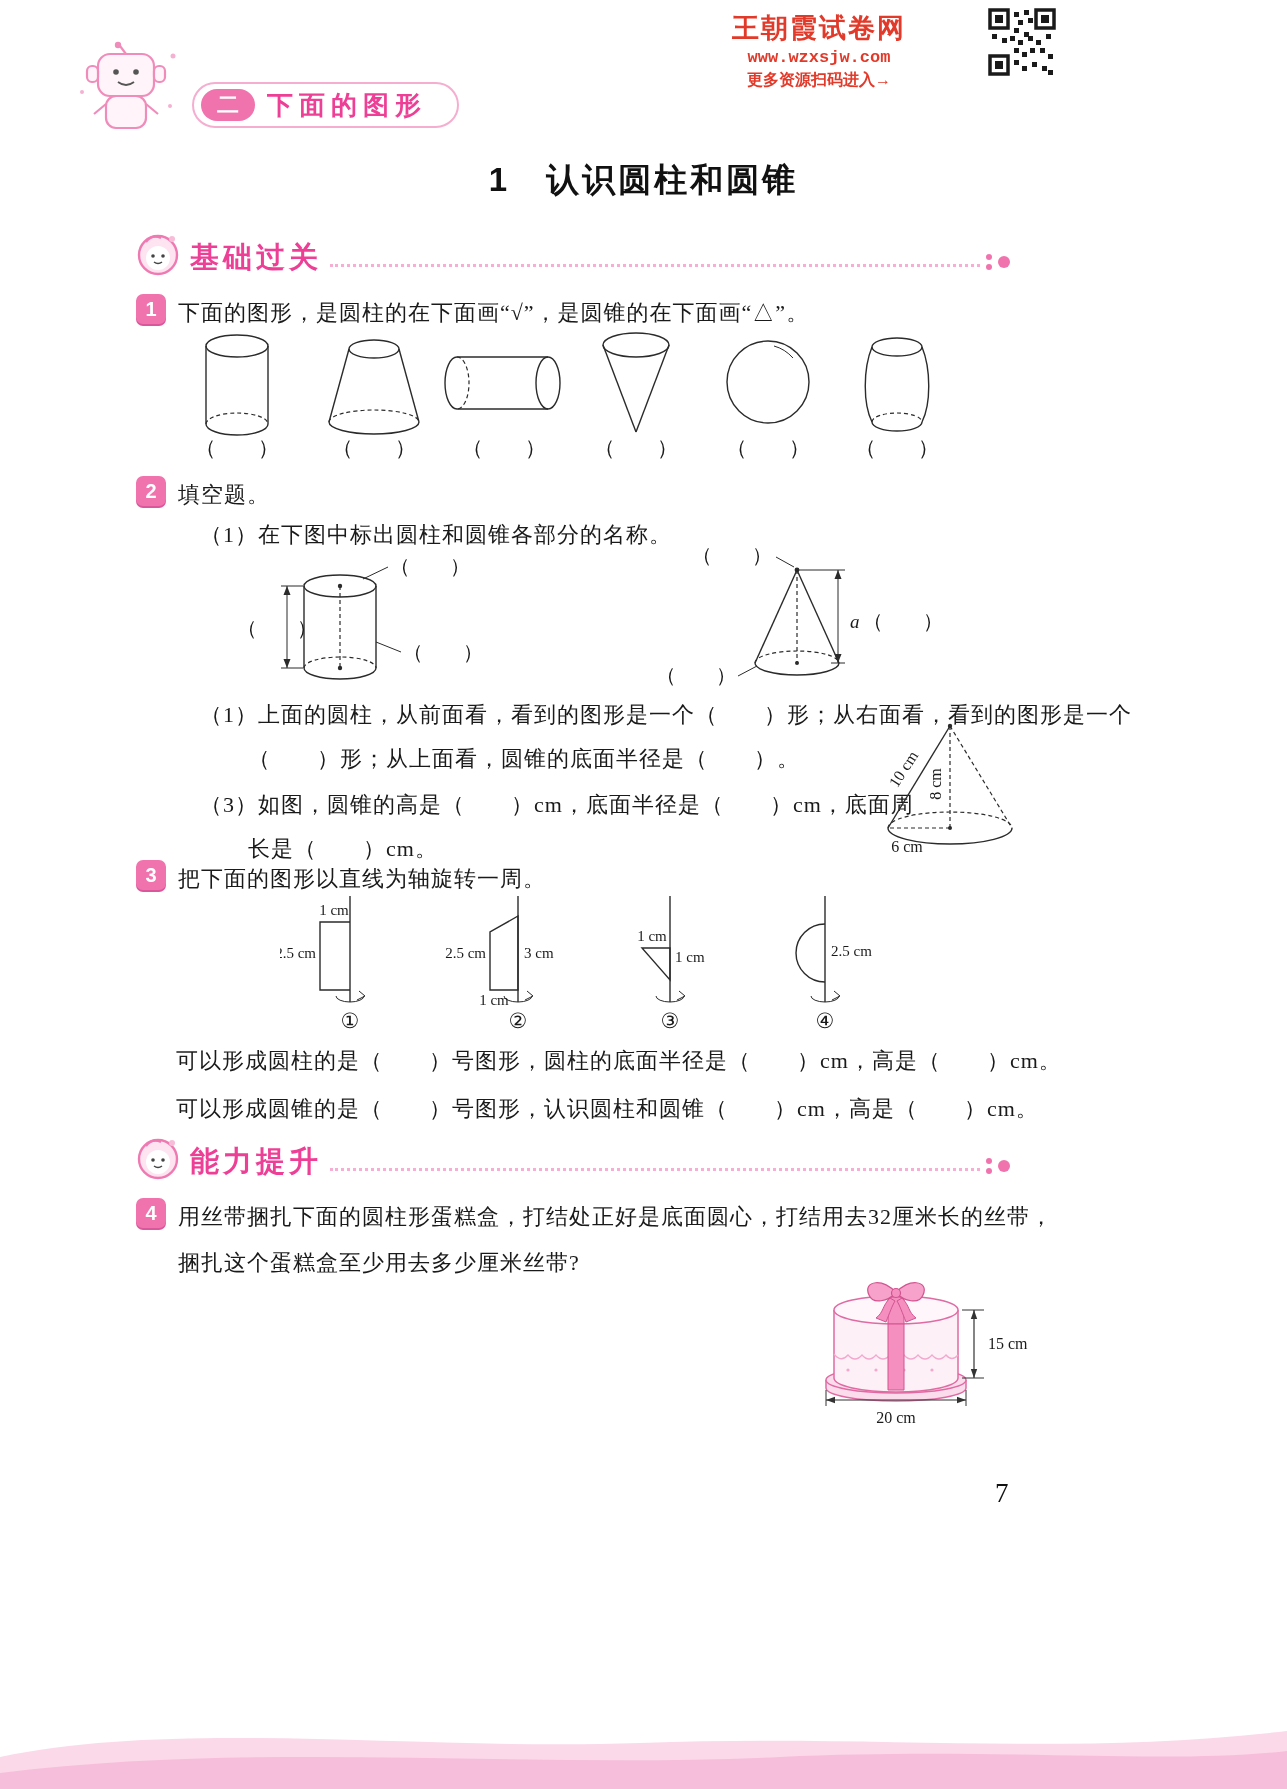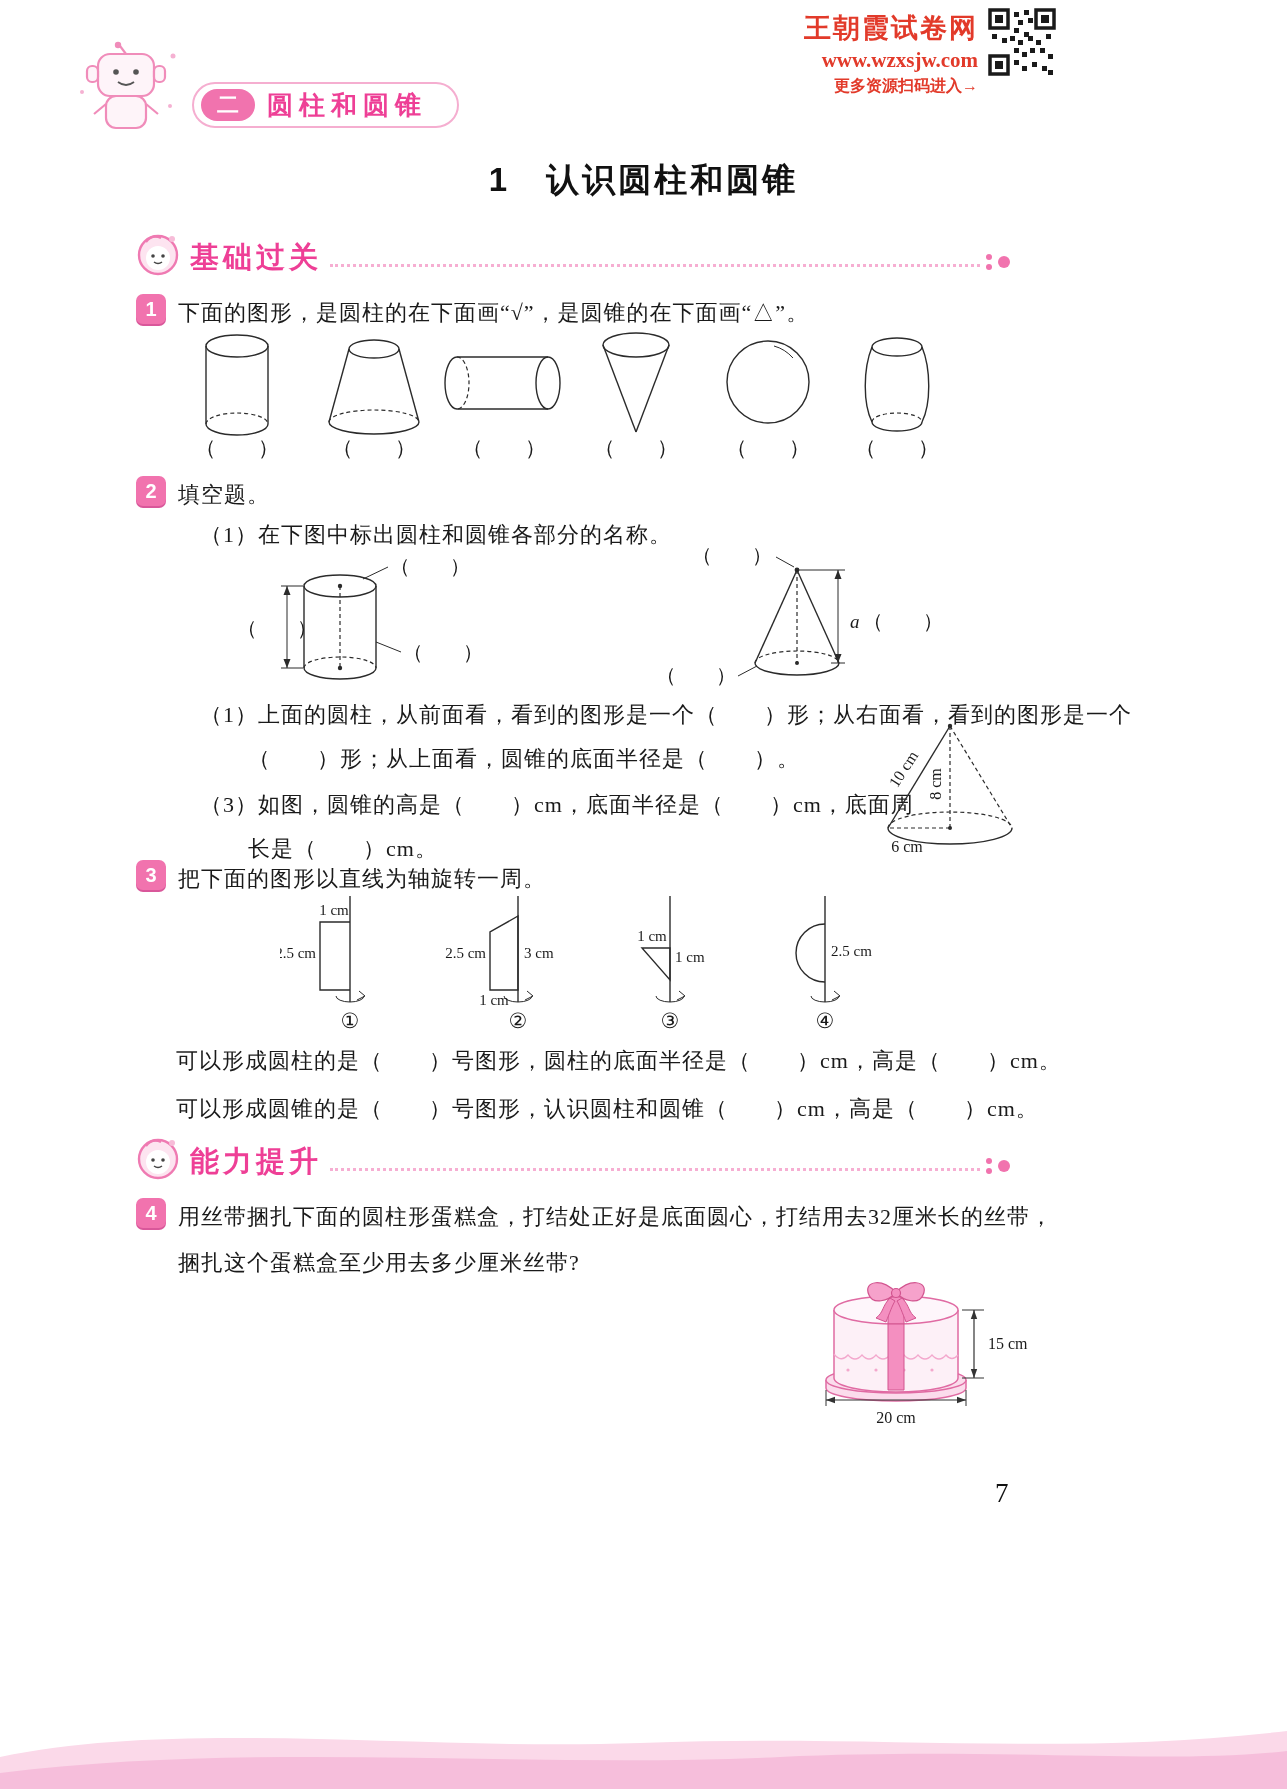--- a/index.html
+++ b/index.html
@@ -12,25 +12,25 @@
             display:flex; align-items:center; justify-content:center;
             font-family:"Liberation Sans", sans-serif; font-weight:bold; font-size:20px;
             box-shadow:0 2px 0 #d9579a; }
   .pill { display:flex; align-items:center; gap:12px; height:46px; background:#fff;
           border:2.5px solid #f5aed0; border-radius:23px; padding:0 30px 0 7px; }
   .pill-badge { display:flex; align-items:center; justify-content:center; min-width:54px; height:32px;
                 background:#f173ae; color:#fff; border-radius:16px;
                 font-family:"Liberation Sans", sans-serif; font-weight:bold; font-size:22px; }
   .pill-title { color:#ee3f96; font-family:"Liberation Sans", sans-serif; font-weight:bold;
                 font-size:26px; letter-spacing:6px; }
-  .masthead { text-align:right; }
+  .masthead { text-align:center; }
   .m-name { font-size:27px; font-weight:bold; color:#e23a2a; letter-spacing:2px;
             font-family:"Liberation Sans", sans-serif; }
-  .m-url  { font-size:21px; font-weight:bold; color:#e23a2a; margin-top:2px;
-            font-family:Liberation Serif, serif; }
+  .m-url  { font-size:17px; font-weight:bold; color:#e23a2a; margin-top:2px;
+            font-family:Liberation Mono, monospace; }
   .m-tag  { font-size:16px; font-weight:bold; color:#e23a2a; margin-top:3px;
             font-family:"Liberation Sans", sans-serif; }
   .lesson { width:1287px; text-align:center; font-size:33px; font-weight:bold; color:#111;
             font-family:"Liberation Sans", sans-serif; letter-spacing:3px; }
   .section-title { color:#ee3f96; font-size:29px; font-weight:bold; letter-spacing:4px;
                    font-family:"Liberation Sans", sans-serif;text-align:center; }
   .dotline { border-top:3px dotted #f6aed2; }
   .dot { background:#f173ae; border-radius:50%; }
   .blank { width:90px; text-align:center; font-size:21px; white-space:nowrap; }
   .pageno { font-size:27px; color:#111; }
@@ -57,21 +57,21 @@
   <circle cx="46" cy="32" r="2.8" fill="#555"></circle>
   <circle cx="66" cy="32" r="2.8" fill="#555"></circle>
   <path d="M48,42 Q56,48 64,42" stroke="#555" stroke-width="1.8" fill="none"></path>
   <circle cx="103" cy="16" r="2.5" fill="#f5b1d2"></circle>
   <circle cx="12" cy="52" r="2" fill="#f5b1d2"></circle>
   <circle cx="100" cy="66" r="2" fill="#f5b1d2"></circle>
 </svg>
 
 <div class="abs pill" style="left:192px;top:82px">
   <span class="pill-badge">二</span>
-  <span class="pill-title">圆柱和圆锥</span>
+  <span class="pill-title">下面的图形</span>
 </div>
 
 <div class="abs masthead" style="left:660px;top:10px;width:318px">
   <div class="m-name">王朝霞试卷网</div>
   <div class="m-url">www.wzxsjw.com</div>
   <div class="m-tag">更多资源扫码进入→</div>
 </div>
 <svg class="abs" style="left:988px;top:8px" width="68" height="68" viewBox="0 0 68 68">
   <rect width="68" height="68" fill="#fff"></rect>
   <g fill="#1a1a1a">

